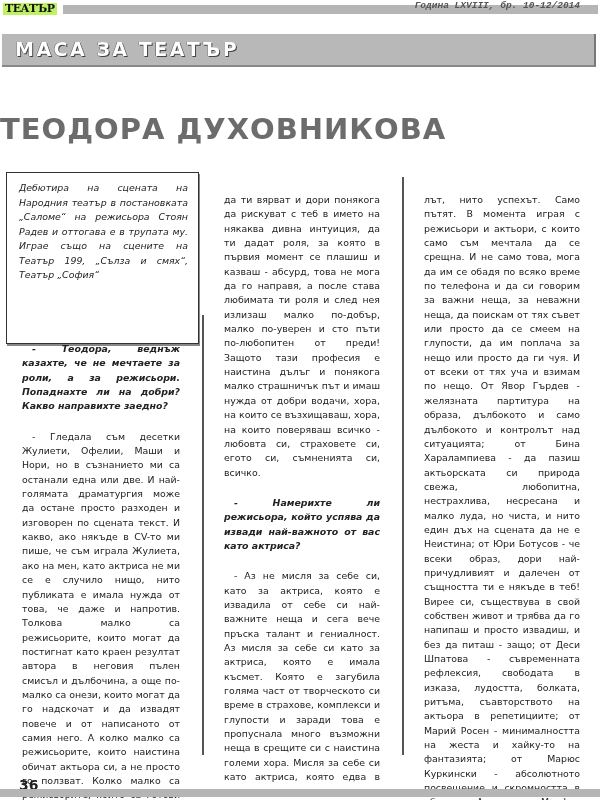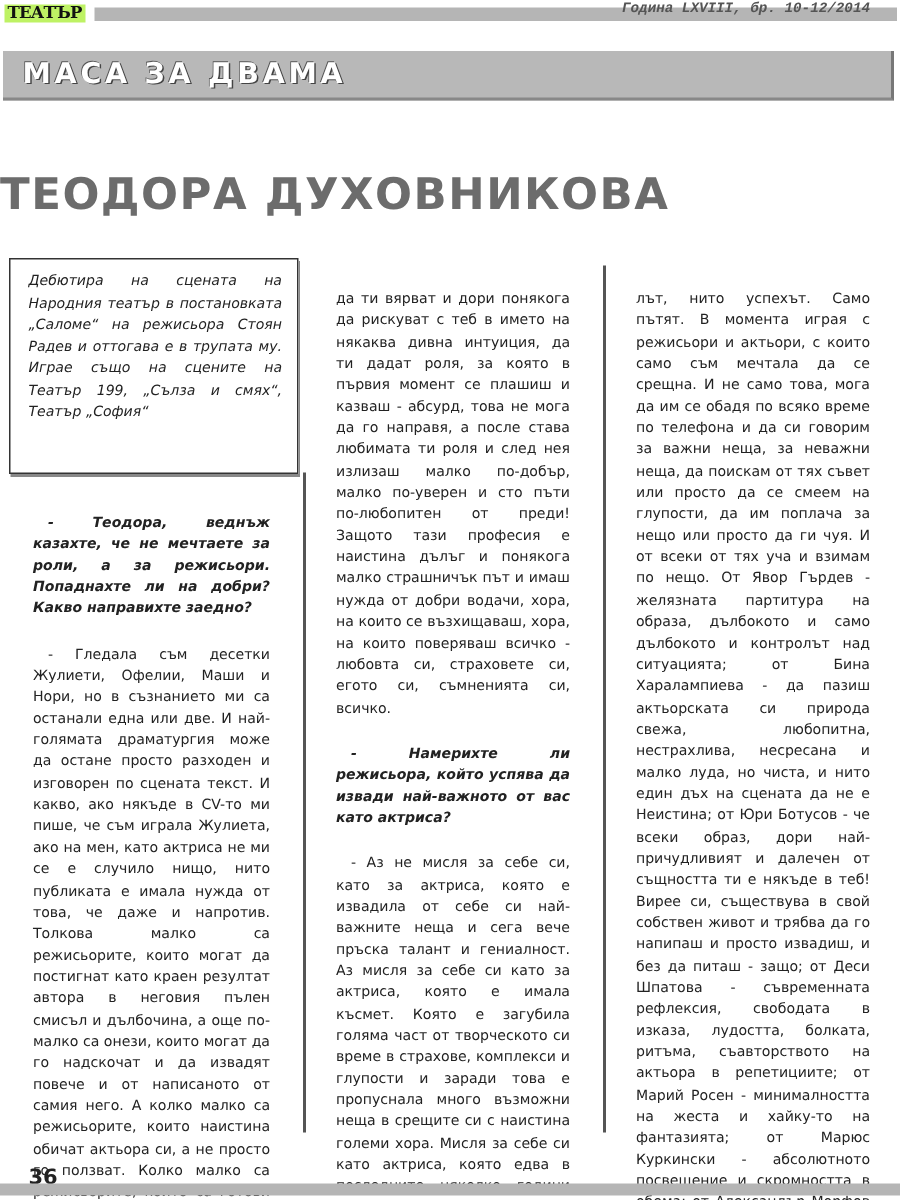--- a/index.html
+++ b/index.html
@@ -7,21 +7,21 @@
 
   .logo { position:absolute; left:3px; top:3px; font-family:"DejaVu Serif", serif; font-weight:bold; font-size:11px; letter-spacing:-0.5px; color:#111; background:#bef264; padding:0 2px; line-height:12px; }
   .top-bar { position:absolute; left:63px; top:5px; width:535px; height:9px; background:#b5b5b5; }
   .issue { position:absolute; right:20px; top:0px; font-size:9.5px; font-style:italic; font-weight:bold; color:#555; background:transparent; line-height:11px;font-family:Liberation Mono, monospace; }
 
   .section-banner { position:absolute; left:2px; top:34px; width:594px; height:33px; background:#b8b8b8; border-right:2px solid #777; border-bottom:2px solid #888; box-sizing:border-box; }
   .section-title { position:absolute; left:13px; top:4px; font-size:19px; letter-spacing:2.5px; color:#fff; font-weight:bold; text-shadow:1px 1px 0 #444, -0.5px -0.5px 0 #555; }
 
   .headline { position:absolute; left:0; width:600px; top:112px; text-align:left; font-size:29px; font-weight:bold; color:#6c6c6c; letter-spacing:1px; }
 
-  .intro-box { position:absolute; left:6px; top:172px; width:193px; height:144px; border:1.5px solid #333; box-shadow:1px 2px 0 #888; box-sizing:border-box; padding:8px 10px 14px 12px; font-size:9.4px; line-height:14.5px; font-style:italic; text-align:justify; color:#222; }
+  .intro-box { position:absolute; left:6px; top:172px; width:193px; height:172px; border:1.5px solid #333; box-shadow:1px 2px 0 #888; box-sizing:border-box; padding:8px 10px 14px 12px; font-size:9.4px; line-height:14.5px; font-style:italic; text-align:justify; color:#222; }
 
   .col { position:absolute; font-size:9.4px; line-height:14.35px; text-align:justify; color:#222; }
   .col p { margin:16px; text-indent:10px; }
   .col p.q { font-weight:bold; font-style:italic; }
   .col1 { left:6px; top:326px; width:190px; }
   .col2 { left:208px; top:177px; width:188px; }
   .col3 { left:408px; top:177px; width:188px; }
   .divider { position:absolute; top:177px; width:2px; background:#555; height:578px; }
   .d1 { left:202px; top:315px; height:440px; }
   .d2 { left:402px; }
@@ -30,21 +30,21 @@
   .bottom-bar { position:absolute; left:0; top:789px; width:600px; height:8px; background:#b5b5b5; }
 </style>
 </head>
 <body>
 
 <div class="logo">ТЕАТЪР</div>
 <div class="top-bar"></div>
 <div class="issue">Година LXVIII, бр. 10-12/2014</div>
 
 <div class="section-banner">
-  <div class="section-title">МАСА ЗА ДВАМА</div>
+  <div class="section-title">МАСА ЗА ТЕАТЪР</div>
 </div>
 
 <div class="headline">ТЕОДОРА ДУХОВНИКОВА</div>
 
 <div class="intro-box">Дебютира на сцената на Народния театър в постановката „Саломе“ на режисьора Стоян Радев и оттогава е в трупата му. Играе също на сцените на Театър 199, „Сълза и смях“, Театър „София“</div>
 
 <div class="col col1">
   <p class="q">- Теодора, веднъж казахте, че не мечтаете за роли, а за режисьори. Попаднахте ли на добри? Какво направихте заедно?</p>
   <p>- Гледала съм десетки Жулиети, Офелии, Маши и Нори, но в съзнанието ми са останали една или две. И най-голямата драматургия може да остане просто разходен и изговорен по сцената текст. И какво, ако някъде в CV-то ми пише, че съм играла Жулиета, ако на мен, като актриса не ми се е случило нищо, нито публиката е имала нужда от това, че даже и напротив. Толкова малко са режисьорите, които могат да постигнат като краен резултат автора в неговия пълен смисъл и дълбочина, а още по-малко са онези, които могат да го надскочат и да извадят повече и от написаното от самия него. А колко малко са режисьорите, които наистина обичат актьора си, а не просто го ползват. Колко малко са режисьорите, които са готови да загубят малко от времето си в името на това да израснеш като актьор, които</p>
 </div>

